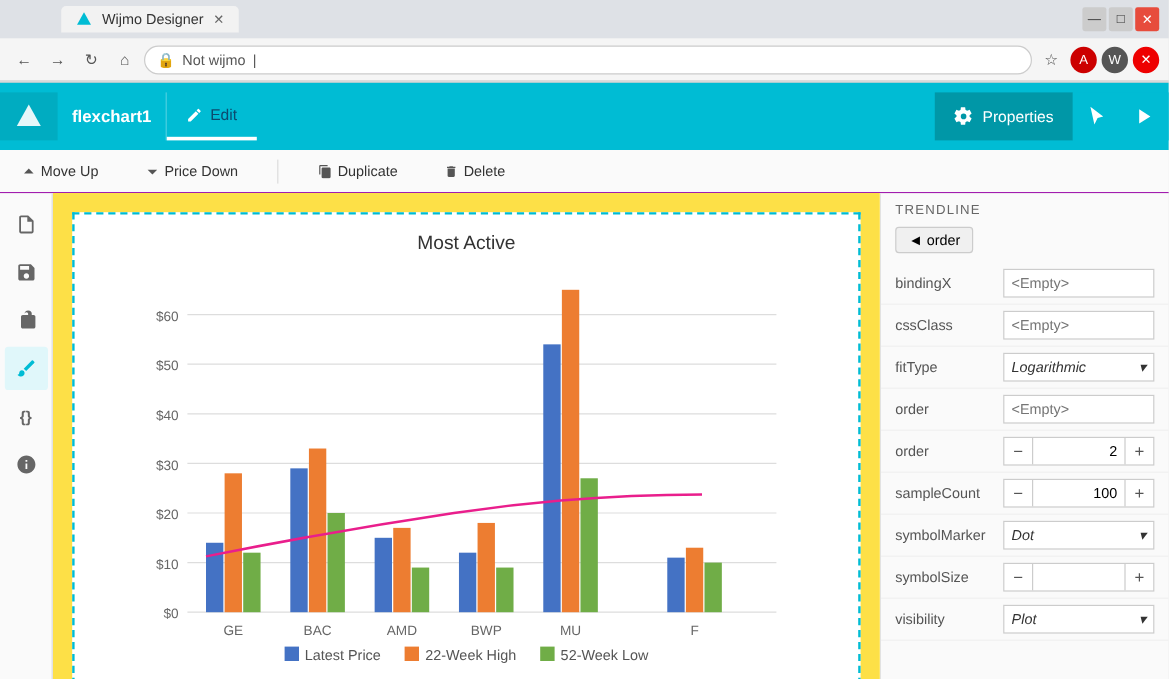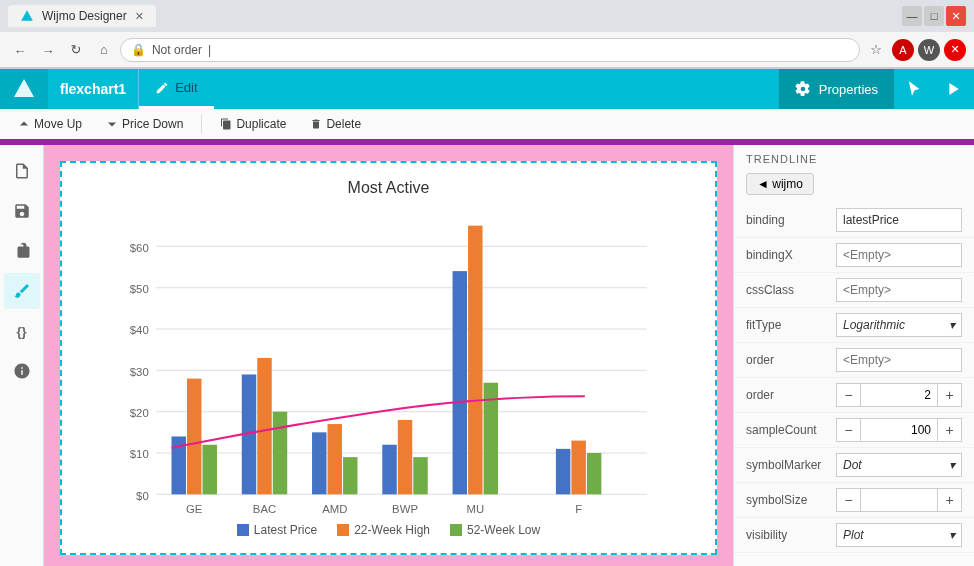--- a/index.html
+++ b/index.html
@@ -1,78 +1,78 @@
 <!DOCTYPE html>
 <html><head>
   <meta charset="utf-8">
   <style>
     * { box-sizing: border-box; margin: 0; padding: 0; }
     body { font-family: 'Segoe UI', Arial, sans-serif; font-size: 12px; background: #f0f0f0; overflow: hidden; }
 
     
     .browser-chrome { background: #e8e8e8; border-bottom: 1px solid #ccc; }
     .browser-titlebar { display: flex; align-items: center; padding: 4px 8px; background: #dee1e6; height: 32px; }
-    .browser-tab { display: flex; align-items: center; background: #f2f2f2; border-radius: 4px 4px 0 0; padding: 4px 12px; font-size: 12px; color: #333; gap: 8px; min-width: 140px; }
+    .browser-tab { display: flex; align-items: center; background: #f2f2f2; border-radius: 4px 4px 0 0; padding: 4px 12px; font-size: 12px; color: #333; gap: 8px; min-width: 140px; margin-left: 43px; }
     .browser-tab-close { color: #666; cursor: pointer; font-size: 11px; }
     .browser-controls { display: flex; align-items: center; gap: 4px; padding: 4px 8px; background: #f5f5f5; height: 36px; border-bottom: 1px solid #ccc; }
     .browser-btn { width: 24px; height: 24px; border: none; background: transparent; cursor: pointer; border-radius: 3px; display: flex; align-items: center; justify-content: center; color: #555; font-size: 13px; }
     .address-bar { flex: 1; height: 24px; border: 1px solid #ccc; border-radius: 12px; padding: 0 10px; font-size: 12px; background: white; display: flex; align-items: center; gap: 6px; color: #555; }
     .browser-actions { display: flex; gap: 4px; }
     .win-btn { width: 20px; height: 20px; border: none; cursor: pointer; border-radius: 2px; font-size: 11px; display: flex; align-items: center; justify-content: center; }
     .win-minimize { background: #ccc; color: #333; }
     .win-maximize { background: #ccc; color: #333; }
     .win-close { background: #e74c3c; color: white; }
 
     
     .app-container { display: flex; flex-direction: column; height: calc(566px - 68px); }
-    .app-header { display: flex; align-items: center; background: #00bcd4; height: 40px; }
+    .app-header { display: flex; align-items: center; background: #00bcd4; height: 56px; }
     .app-logo { width: 48px; height: 40px; background: #00acc1; display: flex; align-items: center; justify-content: center; }
     .app-logo svg { width: 28px; height: 28px; }
     .app-brand { color: white; font-weight: bold; font-size: 14px; padding: 0 12px; }
     .edit-btn { display: flex; align-items: center; gap: 6px; background: transparent; border: none; color: #0c4a6e; font-size: 13px; padding: 0 16px; height: 40px; cursor: pointer; border-bottom: 3px solid white; }
     .app-header-spacer { flex: 1; }
     .properties-btn { display: flex; align-items: center; gap: 8px; color: white; font-size: 13px; padding: 0 16px; cursor: pointer; background: #0097a7; height: 40px; }
     .header-icon-btn { width: 40px; height: 40px; display: flex; align-items: center; justify-content: center; background: #00bcd4; cursor: pointer; color: white; }
 
     
-    .toolbar { display: flex; align-items: center; background: #fafafa; border-bottom: 6px solid #a21caf; padding: 0 8px; height: 36px; gap: 4px; }
+    .toolbar { display: flex; align-items: center; background: #fafafa; border-bottom: 1px solid #a21caf; padding: 0 8px; height: 36px; gap: 19px; }
     .toolbar-btn { display: flex; align-items: center; gap: 4px; padding: 4px 10px; background: transparent; border: none; cursor: pointer; font-size: 12px; color: #333; border-radius: 2px; }
     .toolbar-sep { width: 1px; height: 20px; background: #ddd; margin: 0 4px; }
 
     
     .main-content { display: flex; flex: 1; overflow: hidden; }
 
     
     .left-sidebar { width: 44px; background: #fafafa; border-right: 1px solid #ddd; display: flex; flex-direction: column; align-items: center; padding-top: 8px; gap: 4px; }
     .sidebar-icon { width: 36px; height: 36px; display: flex; align-items: center; justify-content: center; border-radius: 3px; cursor: pointer; color: #555; font-size: 16px; }
     .sidebar-icon.active { background: #e0f7fa; color: #00bcd4; }
 
     
-    .chart-area { flex: 1; background: #f9a8d4; padding: 16px; overflow: auto; }
+    .chart-area { flex: 1; background: #fde047; padding: 16px; overflow: auto; }
     .chart-container { border: 2px dashed #00bcd4; background: white; padding: 16px; width: 100%; min-height: 380px; }
 
     
     .right-panel { width: 241px; background: #fafafa; border-left: 1px solid #ddd; overflow-y: auto; }
     .panel-section-title { font-size: 11px; color: #666; padding: 8px 12px 4px; letter-spacing: 1px; text-transform: uppercase; }
     .back-btn { margin: 4px 12px 8px; padding: 3px 10px; background: #f0f0f0; border: 1px solid #ccc; border-radius: 3px; font-size: 12px; cursor: pointer; display: flex; align-items: center; gap: 4px; width: fit-content; }
     .prop-row { display: flex; align-items: center; padding: 5px 12px; border-bottom: 1px solid #f0f0f0; min-height: 30px; }
     .prop-label { width: 90px; color: #555; font-size: 12px; flex-shrink: 0; }
     .prop-value { flex: 1; }
     .prop-input { width: 100%; border: 1px solid #ccc; background: white; padding: 3px 6px; font-size: 12px; color: #333; height: 24px; }
     .prop-input-placeholder { color: #aaa; }
     .prop-select { width: 100%; border: 1px solid #ccc; background: white; padding: 3px 6px; font-size: 12px; color: #333; height: 24px; display: flex; align-items: center; justify-content: space-between; cursor: pointer; font-style: italic; }
     .prop-stepper { display: flex; align-items: center; width: 100%; border: 1px solid #ccc; background: white; height: 24px; }
     .stepper-minus { width: 24px; height: 100%; display: flex; align-items: center; justify-content: center; cursor: pointer; border-right: 1px solid #ccc; color: #555; font-size: 14px; flex-shrink: 0; }
     .stepper-val { flex: 1; text-align: right; padding-right: 6px; font-size: 12px; }
     .stepper-plus { width: 24px; height: 100%; display: flex; align-items: center; justify-content: center; cursor: pointer; border-left: 1px solid #ccc; color: #555; font-size: 14px; flex-shrink: 0; }
 
     
     .chart-title { text-align: center; font-size: 16px; color: #333; margin-bottom: 8px; }
     .chart-legend { display: flex; justify-content: center; gap: 20px; margin-top: 8px; font-size: 12px; color: #555; }
-    .legend-item { display: flex; align-items: center; gap: 5px; }
+    .legend-item { display: flex; align-items: flex-start; gap: 5px; }
     .legend-dot { width: 12px; height: 12px; }
 
     
     .title-bar-winbtns { margin-left: auto; display: flex; gap: 2px; }
   </style>
 </head>
 <body>
 
 <div class="browser-chrome">
   <div class="browser-titlebar">
@@ -89,21 +89,21 @@
       <button class="win-btn win-close">✕</button>
     </div>
   </div>
   <div class="browser-controls">
     <button class="browser-btn">←</button>
     <button class="browser-btn">→</button>
     <button class="browser-btn">↻</button>
     <button class="browser-btn">⌂</button>
     <div class="address-bar">
       <span>🔒</span>
-      <span>Not order</span>
+      <span>Not wijmo</span>
       <span> | </span>
     </div>
     <button class="browser-btn">☆</button>
     <div class="browser-actions">
       <button class="browser-btn" style="background:#c00;color:white;border-radius:50%;width:22px;height:22px;font-size:11px;">A</button>
       <button class="browser-btn" style="background:#555;color:white;border-radius:50%;width:22px;height:22px;font-size:11px;">W</button>
       <button class="browser-btn" style="background:#e00;color:white;border-radius:50%;width:22px;height:22px;font-size:11px;">✕</button>
     </div>
   </div>
 </div>
@@ -272,28 +272,22 @@
           <div class="legend-item">
             <div class="legend-dot" style="background:#70AD47;"></div>
             <span>52-Week Low</span>
           </div>
         </div>
       </div>
     </div>
 
     <div class="right-panel">
       <div class="panel-section-title">TRENDLINE</div>
-      <button class="back-btn">◄ wijmo</button>
-
-      <div class="prop-row">
-        <span class="prop-label">binding</span>
-        <div class="prop-value">
-          <input class="prop-input" type="text" value="latestPrice" style="">
-        </div>
-      </div>
+      <button class="back-btn">◄ order</button>
+
 
       <div class="prop-row">
         <span class="prop-label">bindingX</span>
         <div class="prop-value">
           <input class="prop-input prop-input-placeholder" type="text" placeholder="&lt;Empty&gt;" value="" style="">
         </div>
       </div>
 
       <div class="prop-row">
         <span class="prop-label">cssClass</span>

